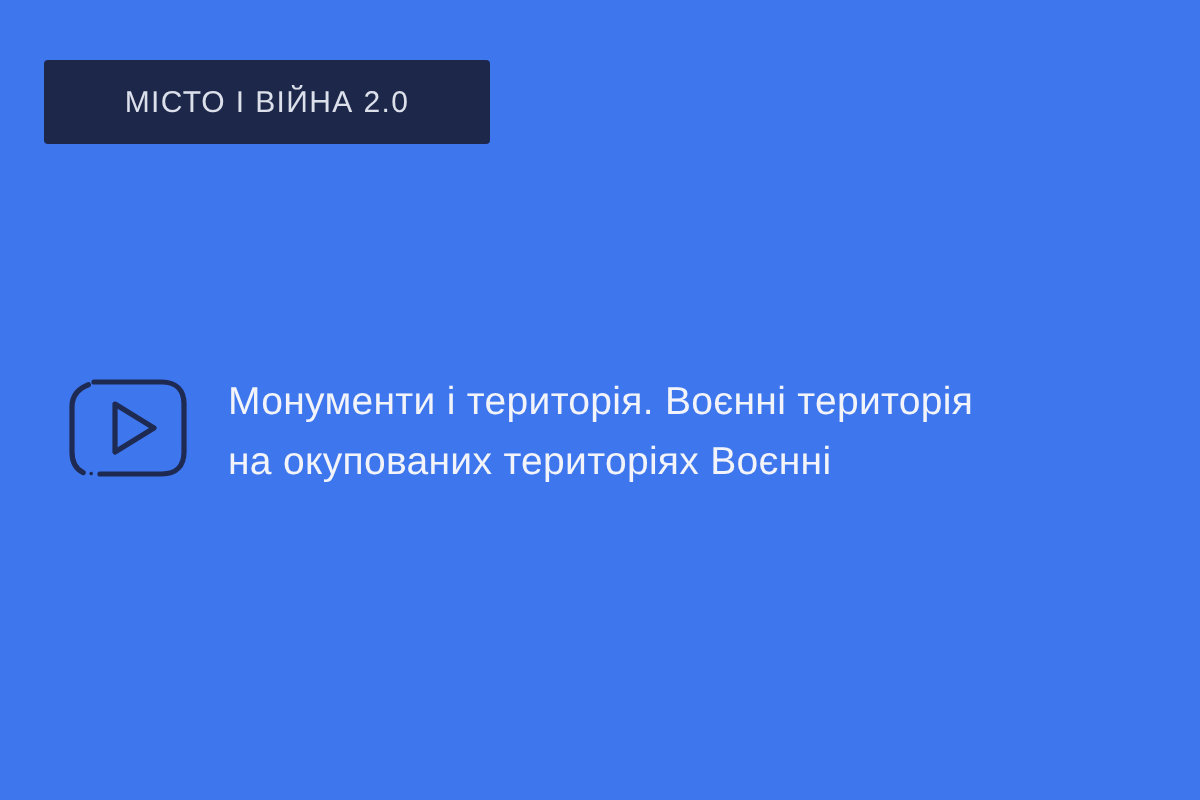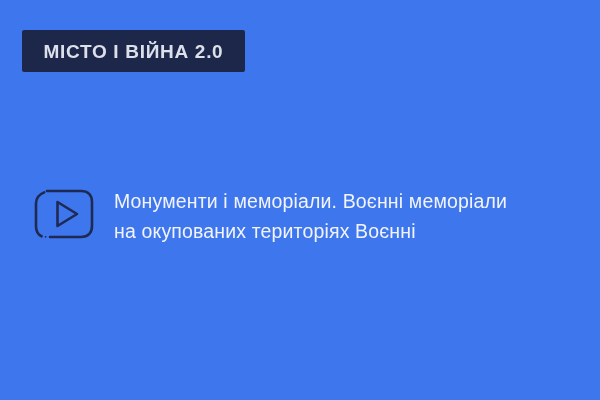--- a/index.html
+++ b/index.html
@@ -31,22 +31,22 @@
     background: #1c2749;
     border-radius: 2px;
     display: flex;
     align-items: center;
     justify-content: center;
     box-sizing: border-box;
   }
   .series-badge-label {
     color: #dce0eb;
     font-family: "Liberation Sans", sans-serif;
-    font-size: 19px;
-    font-weight: 700;
+    font-size: 15px;
+    font-weight: 400;
     letter-spacing: 0.7px;
     line-height: 1;
     white-space: nowrap;
   }
 
   
   .video-block {
     position: absolute;
     left: 33px;
     top: 186px;
@@ -92,19 +92,19 @@
         <path d="M14 3 H48 C55 3 59 7 59 14 V38 C59 45 55 49 48 49 H17"></path>
         <path d="M11.2 4.4 C6 6.4 3 10 3 15.5 V38 C3 43 5 46.6 8.6 48.3"></path>
 
         <circle cx="12.6" cy="48.8" r="0.9" fill="#1e2a52" stroke="none"></circle>
 
         <path d="M24.5 14 L44 26 L24.5 38 Z"></path>
       </svg>
     </span>
 
     <div class="video-title">
-      <div class="video-title-line">Монументи і меморіали. Воєнні меморіали</div>
+      <div class="video-title-line">Монументи і територія. Воєнні територія</div>
       <div class="video-title-line">на окупованих територіях Воєнні</div>
     </div>
 
   </div>
 
 </div>
 
 </body></html>

